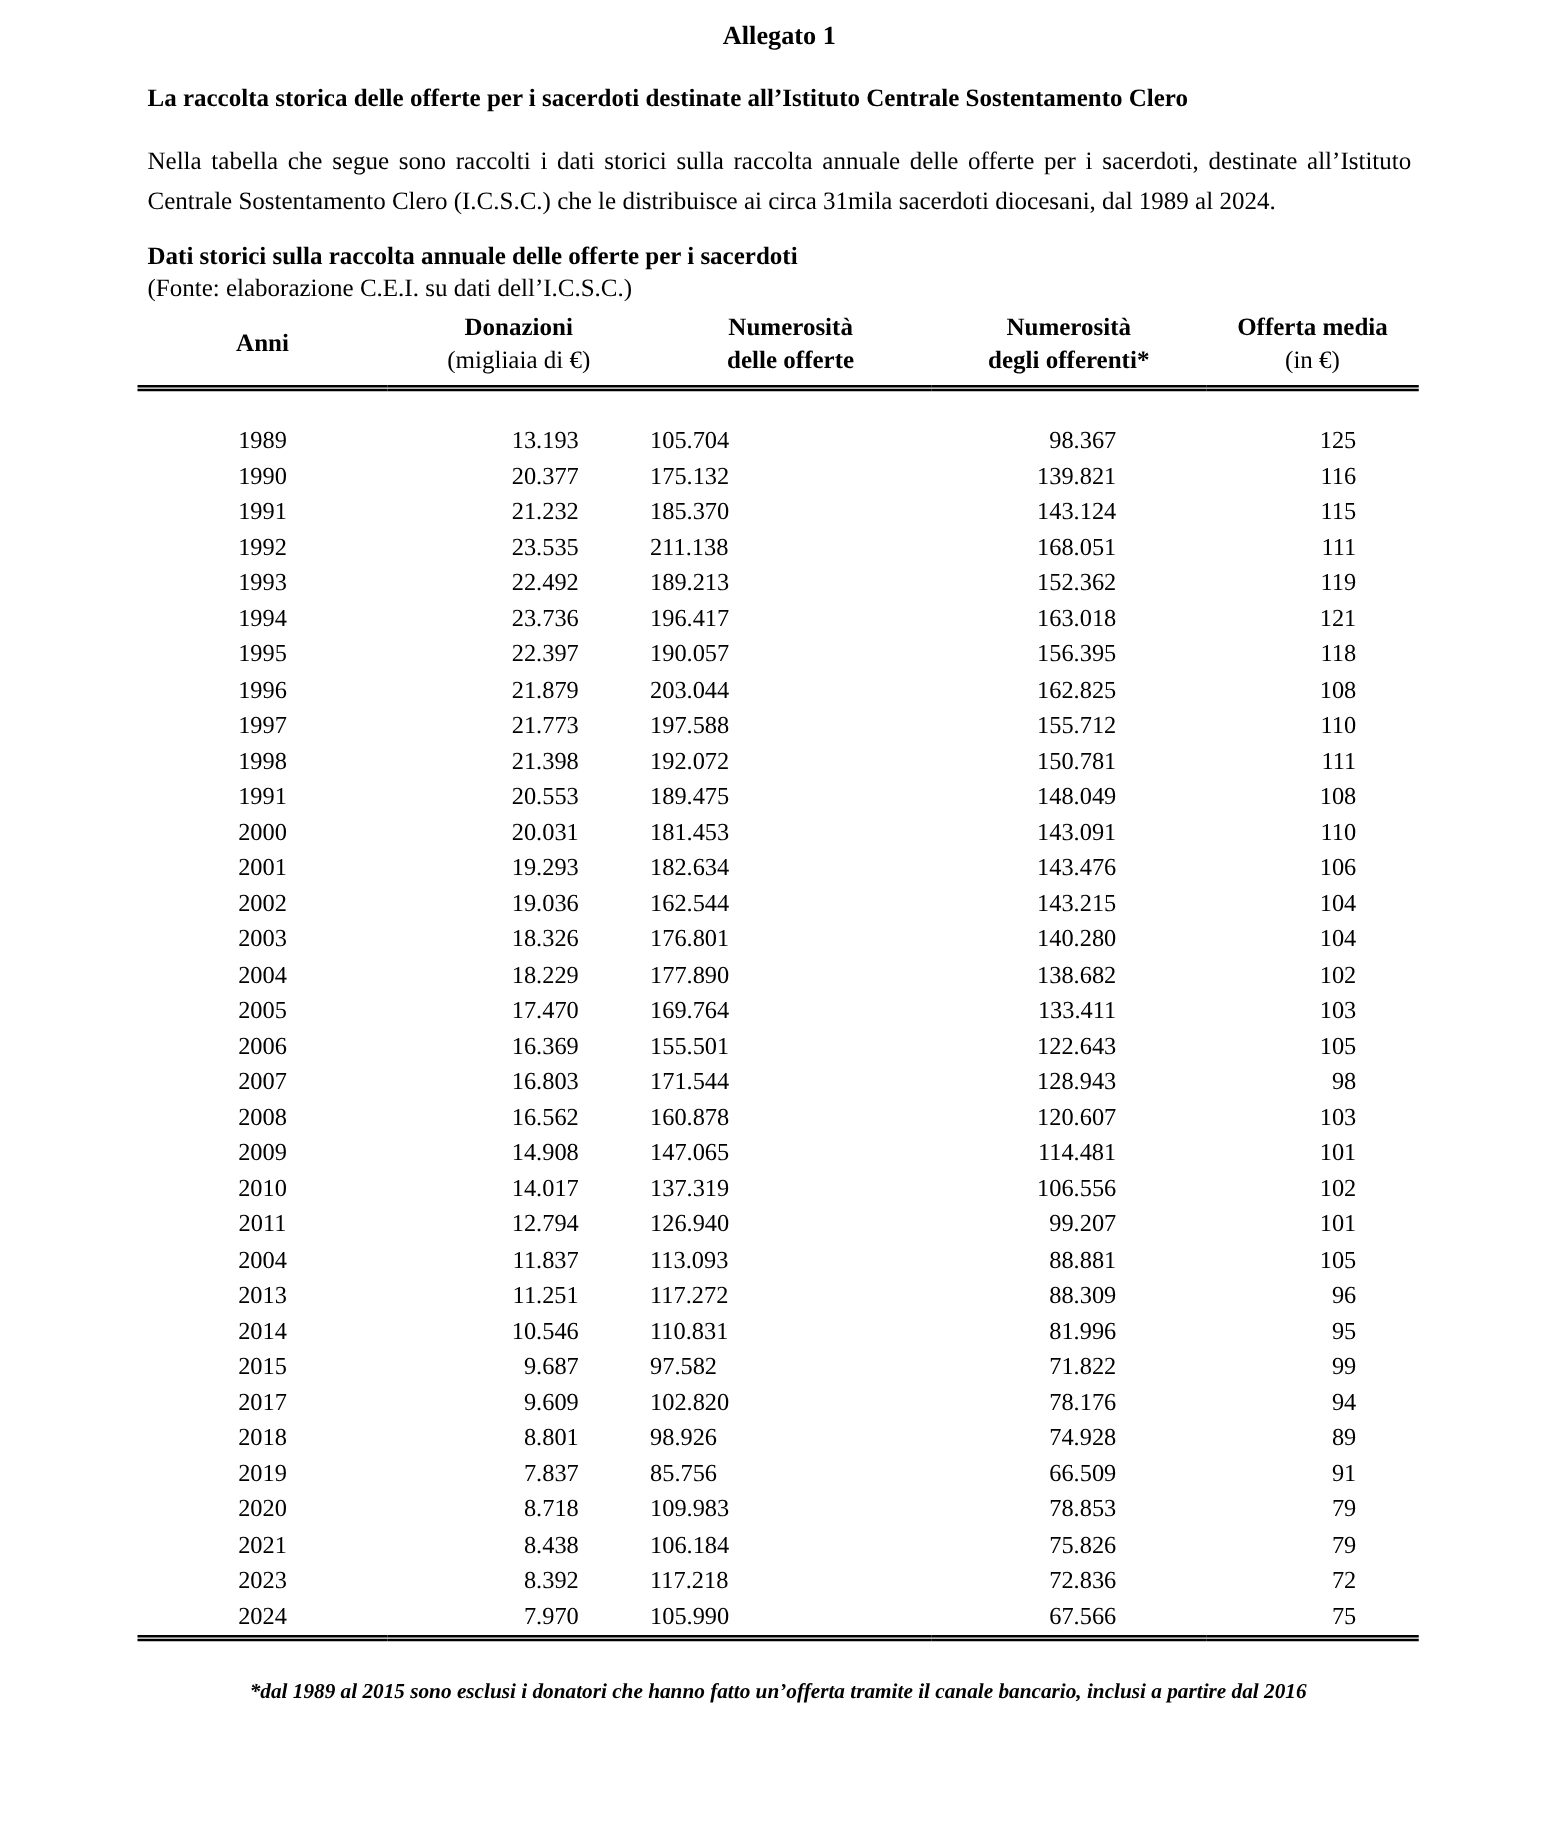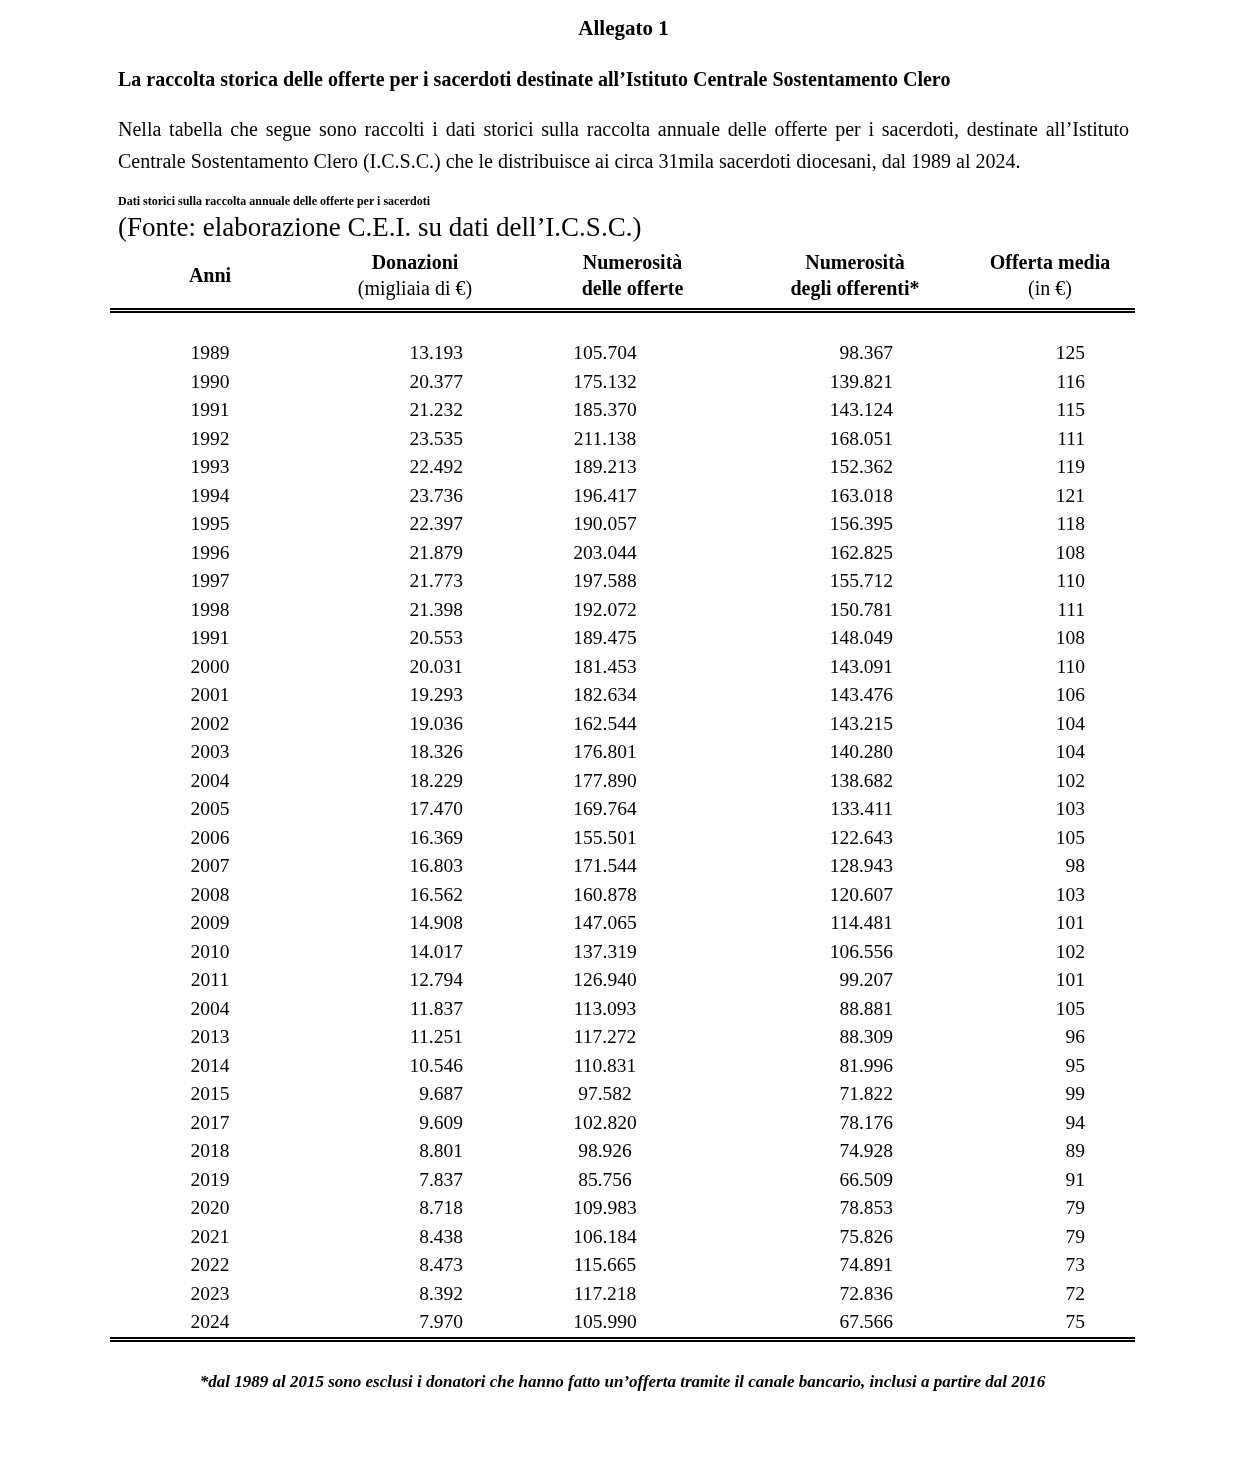--- a/index.html
+++ b/index.html
@@ -25,26 +25,26 @@
     text-align: left;
     margin: 27px 0 0 0;
   }
   .intro {
     font-size: 20px;
     line-height: 32px;
     text-align: justify;
     margin: 22px 0 0 0;
   }
   .table-title {
-    font-size: 12px;
+    font-size: 20px;
     font-weight: bold;
     margin: 17px 0 0 0;
   }
   .table-source {
-    font-size: 27px;
+    font-size: 20px;
     margin: 3px 0 0 0;
   }
   table.offerte {
     border-collapse: collapse;
     table-layout: fixed;
     margin: 4px 0 0 -8px;
     width: 1025px;
     font-size: 19.5px;
   }
   table.offerte col.c-anni      { width: 200px; }
@@ -65,21 +65,21 @@
   table.offerte th .h-sub.regular { font-weight: normal; }
   tr.spacer-row td { height: 27px; padding: 0; }
   table.offerte td {
     height: 28.5px;
     line-height: 28.5px;
     padding: 0;
     white-space: nowrap;
   }
   table.offerte td:nth-child(1) { text-align: center; }
   table.offerte td:nth-child(2) { text-align: right; padding-right: 57px; }
-  table.offerte td:nth-child(3) { text-align: center; padding-right: 55px; }
+  table.offerte td:nth-child(3) { text-align: left; padding-right: 55px; }
   table.offerte td:nth-child(4) { text-align: right; padding-right: 72px; }
   table.offerte td:nth-child(5) { text-align: right; padding-right: 50px; }
   table.offerte tbody tr.data-row:last-child td {
     border-bottom: 5px double #000000;
     margin-top: 40px;
   }
   .footnote {
     font-size: 17px;
     font-weight: bold;
     font-style: italic;
@@ -355,27 +355,20 @@
           <td>79</td>
         </tr>
         <tr class="data-row">
           <td>2021</td>
           <td>8.438</td>
           <td>106.184</td>
           <td>75.826</td>
           <td>79</td>
         </tr>
         <tr class="data-row">
-          <td>2022</td>
-          <td>8.473</td>
-          <td>115.665</td>
-          <td>74.891</td>
-          <td>73</td>
-        </tr>
-        <tr class="data-row">
           <td>2023</td>
           <td>8.392</td>
           <td>117.218</td>
           <td>72.836</td>
           <td>72</td>
         </tr>
         <tr class="data-row">
           <td>2024</td>
           <td>7.970</td>
           <td>105.990</td>

